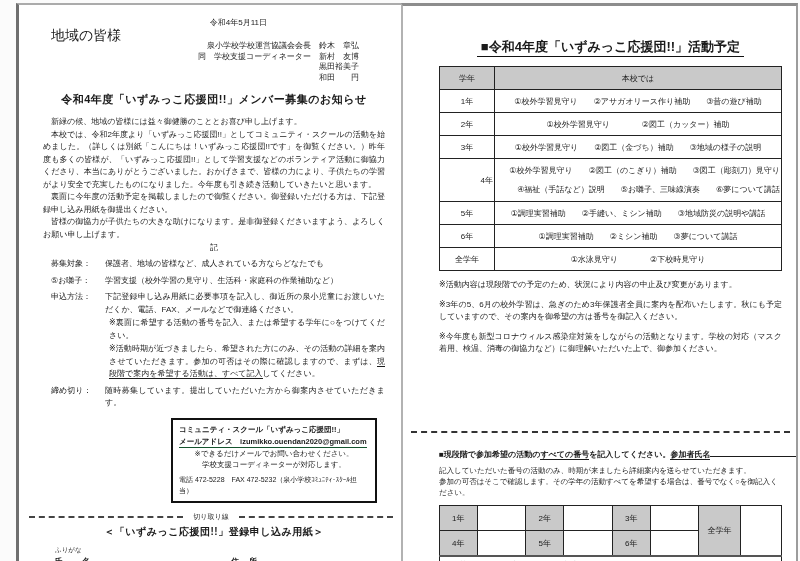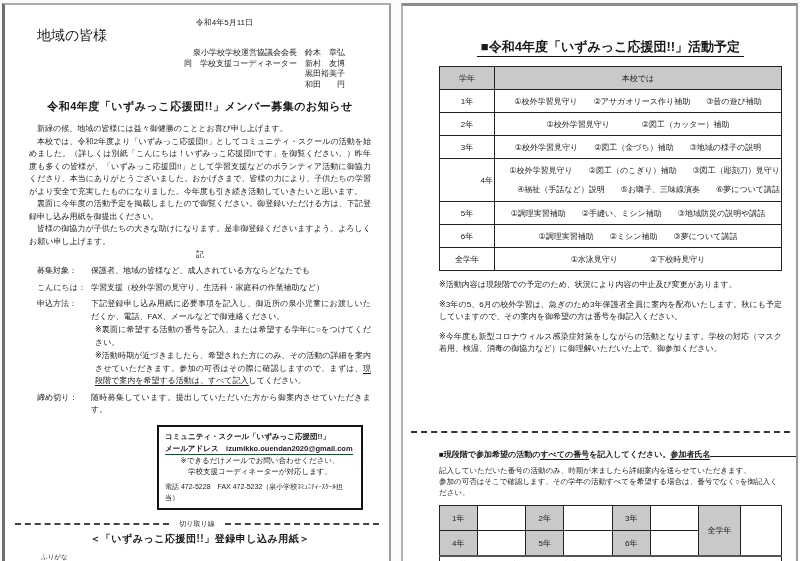--- a/index.html
+++ b/index.html
@@ -5,36 +5,36 @@
   html,body{margin:0;padding:0;}
   body{
     width:800px;height:561px;
     font-family:"Liberation Sans","DejaVu Sans",sans-serif;
     color:#1b1b1b;background:#fbfbfb;
   }
   .canvas{position:relative;width:800px;height:561px;overflow:hidden;background:#fbfbfb;}
 
   
   .page1{
-    position:absolute;left:2px;top:3px;width:389px;height:558px;
+    position:absolute;left:16px;top:3px;width:389px;height:558px;
     background:#fff;box-sizing:border-box;
     border-top:2px solid #ababab;border-left:3px solid #6f6f6f;border-right:2px solid #9c9c9c;
     padding:12px 18px 0 24px;
   }
   .page2{
     position:absolute;left:401px;top:3px;width:397px;height:558px;
     background:#fff;box-sizing:border-box;
     border-top:3px solid #8c8c8c;border-left:2px solid #b2b2b2;border-right:2px solid #9c9c9c;
     padding:32px 14px 0 36px;
   }
 
   
   .p1-date{font-size:8px;text-align:right;padding-right:118px;height:10px;}
   .p1-addressee{font-size:14px;padding-left:8px;height:11px;}
-  .p1-senders{font-size:8px;line-height:10.5px;text-align:right;padding-right:26px;margin-top:10px;}
+  .p1-senders{font-size:8px;line-height:10.5px;text-align:right;padding-right:26px;margin-top:3px;}
   .p1-title{font-size:11px;font-weight:bold;text-align:center;margin-top:9px;letter-spacing:.5px;}
   .p1-body{font-size:8px;line-height:12.5px;margin-top:9px;text-align:justify;}
   .p1-ki{font-size:8px;line-height:13px;text-align:center;}
   .dl{margin-top:4px;font-size:8px;line-height:12.5px;}
   .dl-row{display:flex;margin-top:4px;}
   .dl-label{flex:none;width:54px;font-weight:normal;margin-left:8px;}
   .dl-text{flex:1;text-align:justify;}
   .dl-notes{margin-left:66px;margin-top:1px;text-align:justify;}
   .u{border-bottom:1px solid #1b1b1b;}
   .contact-box{
@@ -107,21 +107,21 @@
     </div>
 
     <div class="p1-ki">記</div>
 
     <div class="dl">
       <div class="dl-row">
         <span class="dl-label">募集対象：</span>
         <span class="dl-text">保護者、地域の皆様など、成人されている方ならどなたでも</span>
       </div>
       <div class="dl-row">
-        <span class="dl-label">こんにちは：</span>
+        <span class="dl-label">⑤お囃子：</span>
         <span class="dl-text">学習支援（校外学習の見守り、生活科・家庭科の作業補助など）</span>
       </div>
       <div class="dl-row">
         <span class="dl-label">申込方法：</span>
         <span class="dl-text">下記登録申し込み用紙に必要事項を記入し、御近所の泉小児童にお渡しいただくか、電話、FAX、メールなどで御連絡ください。</span>
       </div>
       <div class="dl-notes">※裏面に希望する活動の番号を記入、または希望する学年に○をつけてください。</div>
       <div class="dl-notes"><span>※活動時期が近づきましたら、希望された方にのみ、その活動の詳細を案内させていただきます。参加の可否はその際に確認しますので、まずは、</span><span class="u">現段階で案内を希望する活動は、すべて記入</span><span>してください。</span></div>
       <div class="dl-row">
         <span class="dl-label">締め切り：</span>

